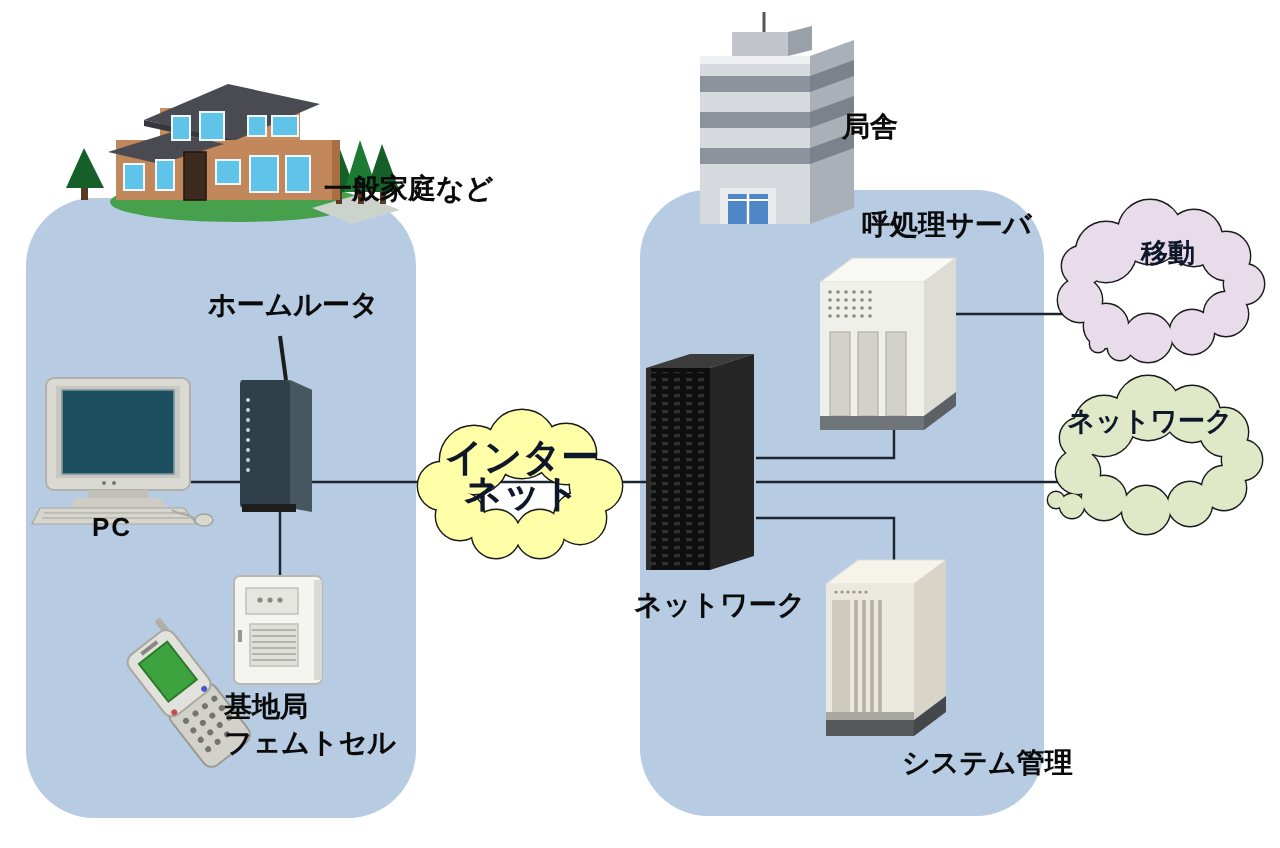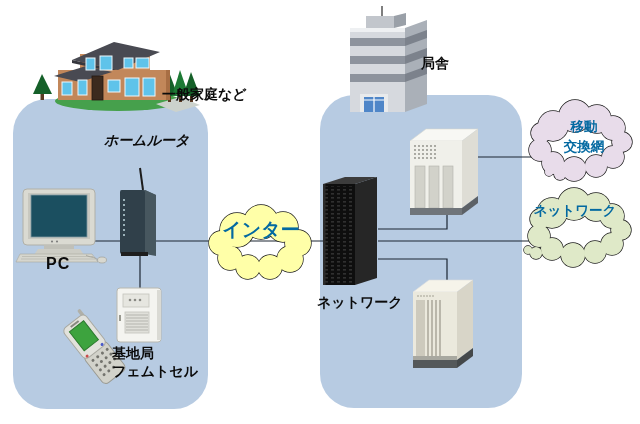--- a/index.html
+++ b/index.html
@@ -3,21 +3,21 @@
 <meta charset="utf-8">
 <style>
   html,body{margin:0;padding:0;background:#ffffff;}
   #canvas{position:relative;width:640px;height:424px;background:#ffffff;overflow:hidden;
           font-family:"Liberation Sans","DejaVu Sans",sans-serif;}
   .zone{position:absolute;border-radius:34px;}
   .layer{position:absolute;left:0;top:0;width:640px;height:424px;pointer-events:none;}
   .dev{position:absolute;}
   .label{position:absolute;font-weight:bold;color:#0b0b0b;font-size:14px;line-height:17px;white-space:nowrap;}
   .label.two{line-height:17.5px;}
-  .cloud-label{position:absolute;font-weight:bold;color:#0369a1;font-size:13.5px;text-align:center;}
+  .cloud-label{position:absolute;font-weight:bold;color:#0f172a;font-size:13.5px;text-align:center;}
 </style>
 </head>
 <body>
 
 <div id="canvas">
 
   <div class="zone" style="left: 13px; top: 99px; width: 195px; height: 310px; background-color: rgb(183, 203, 226);"></div>
   <div class="zone" style="left: 320px; top: 95px; width: 202px; height: 313px; background-color: rgb(183, 203, 226);"></div>
 
   <svg class="layer" viewBox="0 0 640 424">
@@ -313,37 +313,39 @@
       <use href="#cl-mob" stroke="#1b1b1b" stroke-width="1.4" fill="#e8dcea"></use>
       <use href="#cl-mob" fill="#e8dcea"></use>
     </g>
     <g>
       <use href="#cl-dat" stroke="#1b1b1b" stroke-width="1.4" fill="#dfe9c8"></use>
       <use href="#cl-dat" fill="#dfe9c8"></use>
     </g>
   </svg>
 
   <div class="label" style="left:162px;top:46px;margin-top:40px;">一般家庭など</div>
-  <div class="label" style="left:104px;top:132px;font-style:italic;">ホームルータ</div>
-  <div class="label" style="left:46px;top:255px;font-size:16px;letter-spacing:1px;">PC</div>
+  <div class="label" style="left:104px;top:144px;">ホームルータ</div>
+  <div class="label" style="left:46px;top:255px;font-size:13px;letter-spacing:1px;">PC</div>
   <div class="label two" style="left:112px;top:345px;">
     <div>基地局</div>
     <div>フェムトセル</div>
   </div>
   <div class="label" style="left:421px;top:55px;text-align:right;">局舎</div>
+  <div class="label" style="left:431px;top:104px;">呼処理サーバ</div>
   <div class="label two" style="left:317px;top:294px;">
     <div>ネットワーク</div>
   </div>
   <div class="label two" style="left:451px;top:373px;">
+    <div>システム管理</div>
   </div>
 
   <div class="cloud-label" style="left:216px;top:221px;width:90px;line-height:18px;font-size:19px;">
     <div>インター</div>
+    <div>ネット</div>
   </div>
   <div class="cloud-label" style="left:543px;top:117px;width:82px;line-height:20px;">
     <div>移動</div>
-    <div>交換網</div>
   </div>
   <div class="cloud-label" style="left:533px;top:201px;width:84px;line-height:19px;">
     <div>ネットワーク</div>
   </div>
 
 </div>
 
 </body></html>

